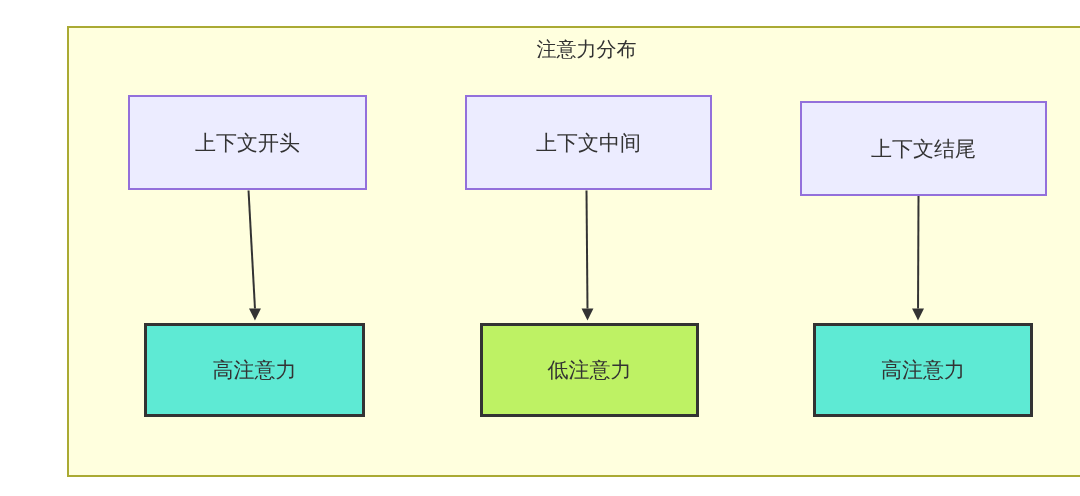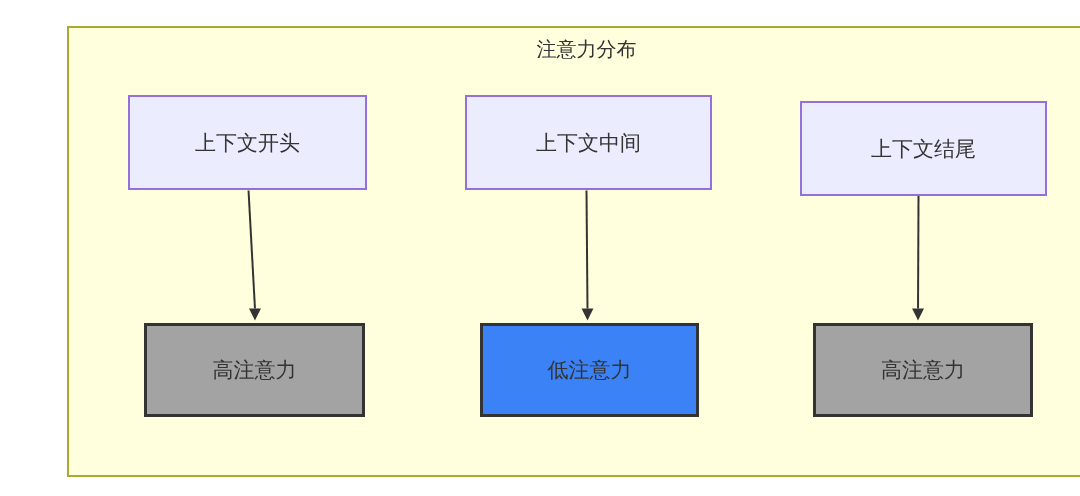--- a/index.html
+++ b/index.html
@@ -45,22 +45,22 @@
     color: #333333;
     text-align: center;
   }
   .node-context {
     background: #ececff;
     border: 2px solid #9370db;
   }
   .node-attention {
     border: 3px solid #333333;
   }
-  .node-attention.high { background: #a3a3a3; }
-  .node-attention.low  { background: #3b82f6; }
+  .node-attention.high { background: #5eead4; }
+  .node-attention.low  { background: #bef264; }
 
   
   .src-0 { left: 59px;  top: 67px; width: 239px; height: 95px; }
   .src-1 { left: 396px; top: 67px; width: 247px; height: 95px; }
   .src-2 { left: 731px; top: 73px; width: 247px; height: 95px; }
 
   
   .tgt-0 { left: 75px;  top: 295px; width: 221px; height: 94px; }
   .tgt-1 { left: 411px; top: 295px; width: 219px; height: 94px; }
   .tgt-2 { left: 744px; top: 295px; width: 220px; height: 94px; }

